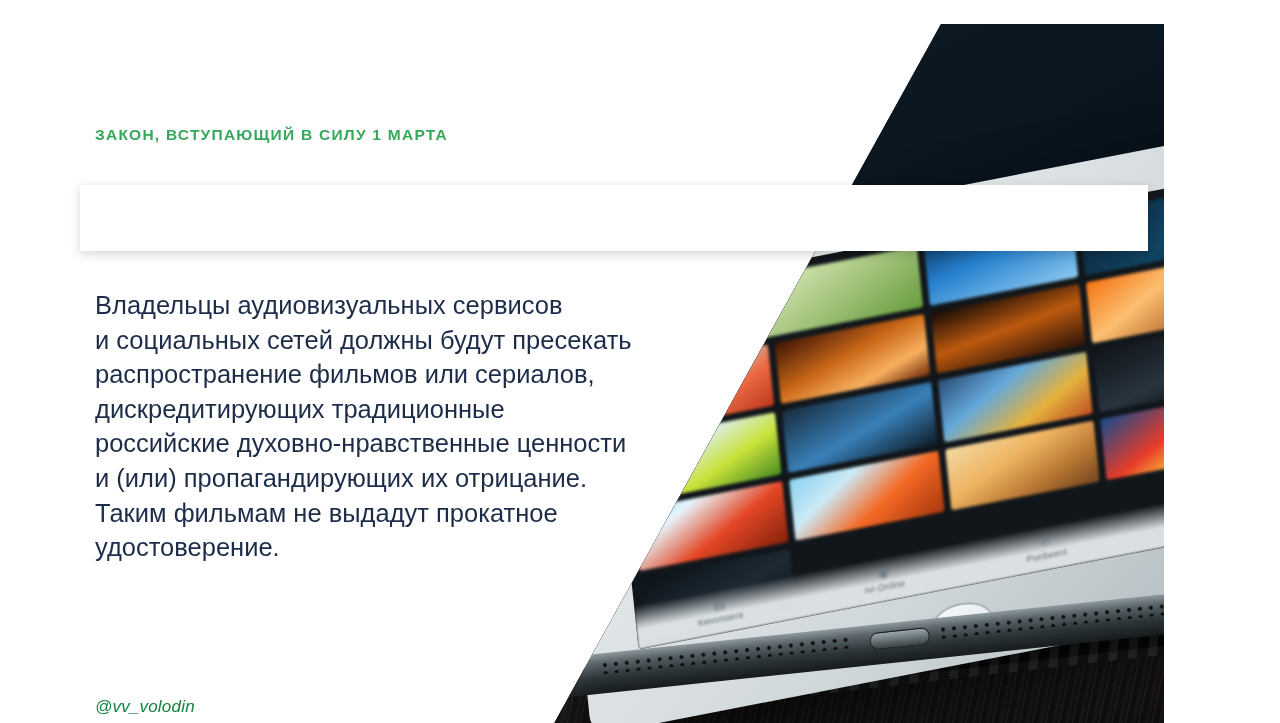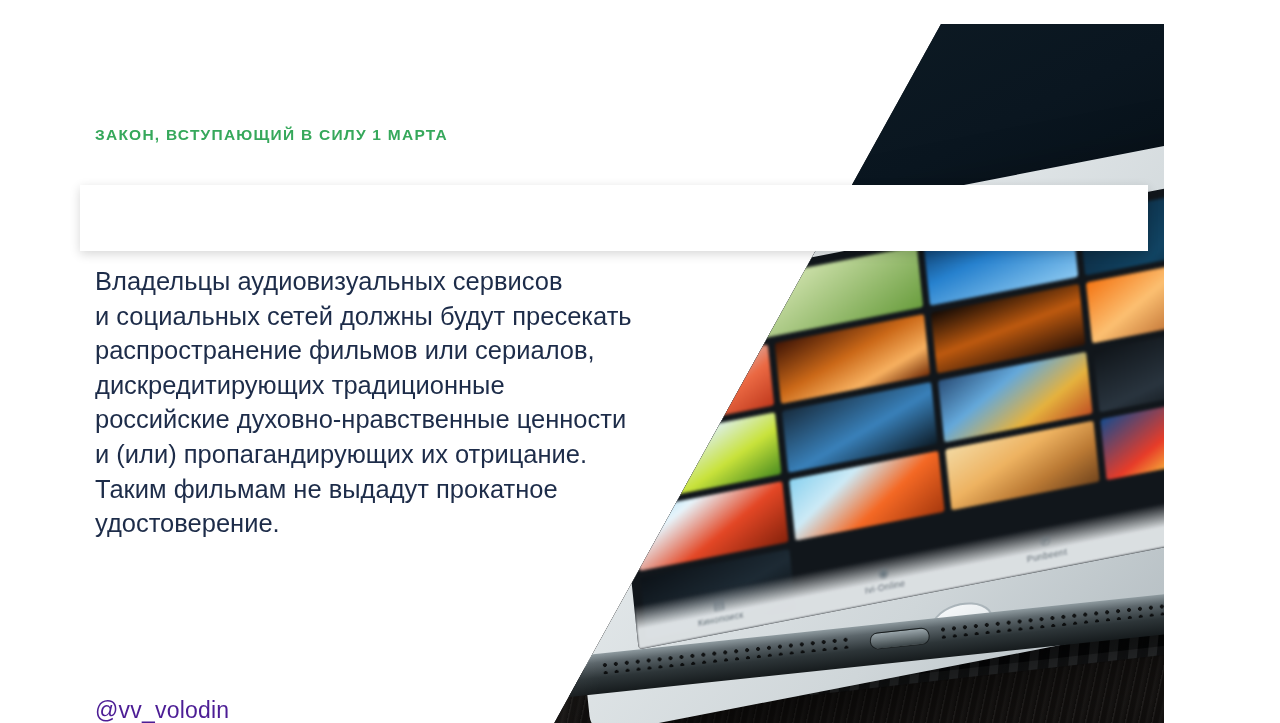--- a/index.html
+++ b/index.html
@@ -239,35 +239,36 @@
     font-size: 53px;
     font-weight: 400;
     color: #17294b;
     letter-spacing: 0.2px;
     white-space: nowrap;
   }
 
   .body-text {
     position: absolute;
     left: 95px;
-    top: 240px;
+    top: 264px;
     width: 640px;
     font-size: 25.5px;
     line-height: 34.6px;
     color: #1d2c49;
     white-space: pre-line;
   }
 
   .handle {
     position: absolute;
     left: 95px;
     top: 673px;
-    font-size: 23px;
-    color: #4c1d95;
+    font-size: 17px;
+    color: #15803d;
     letter-spacing: 0.2px;
+    font-style: italic;
   }
 </style>
 </head>
 <body>
 
 <div class="slide">
 
   <div class="photo-wrap">
     <div class="photo">
 

